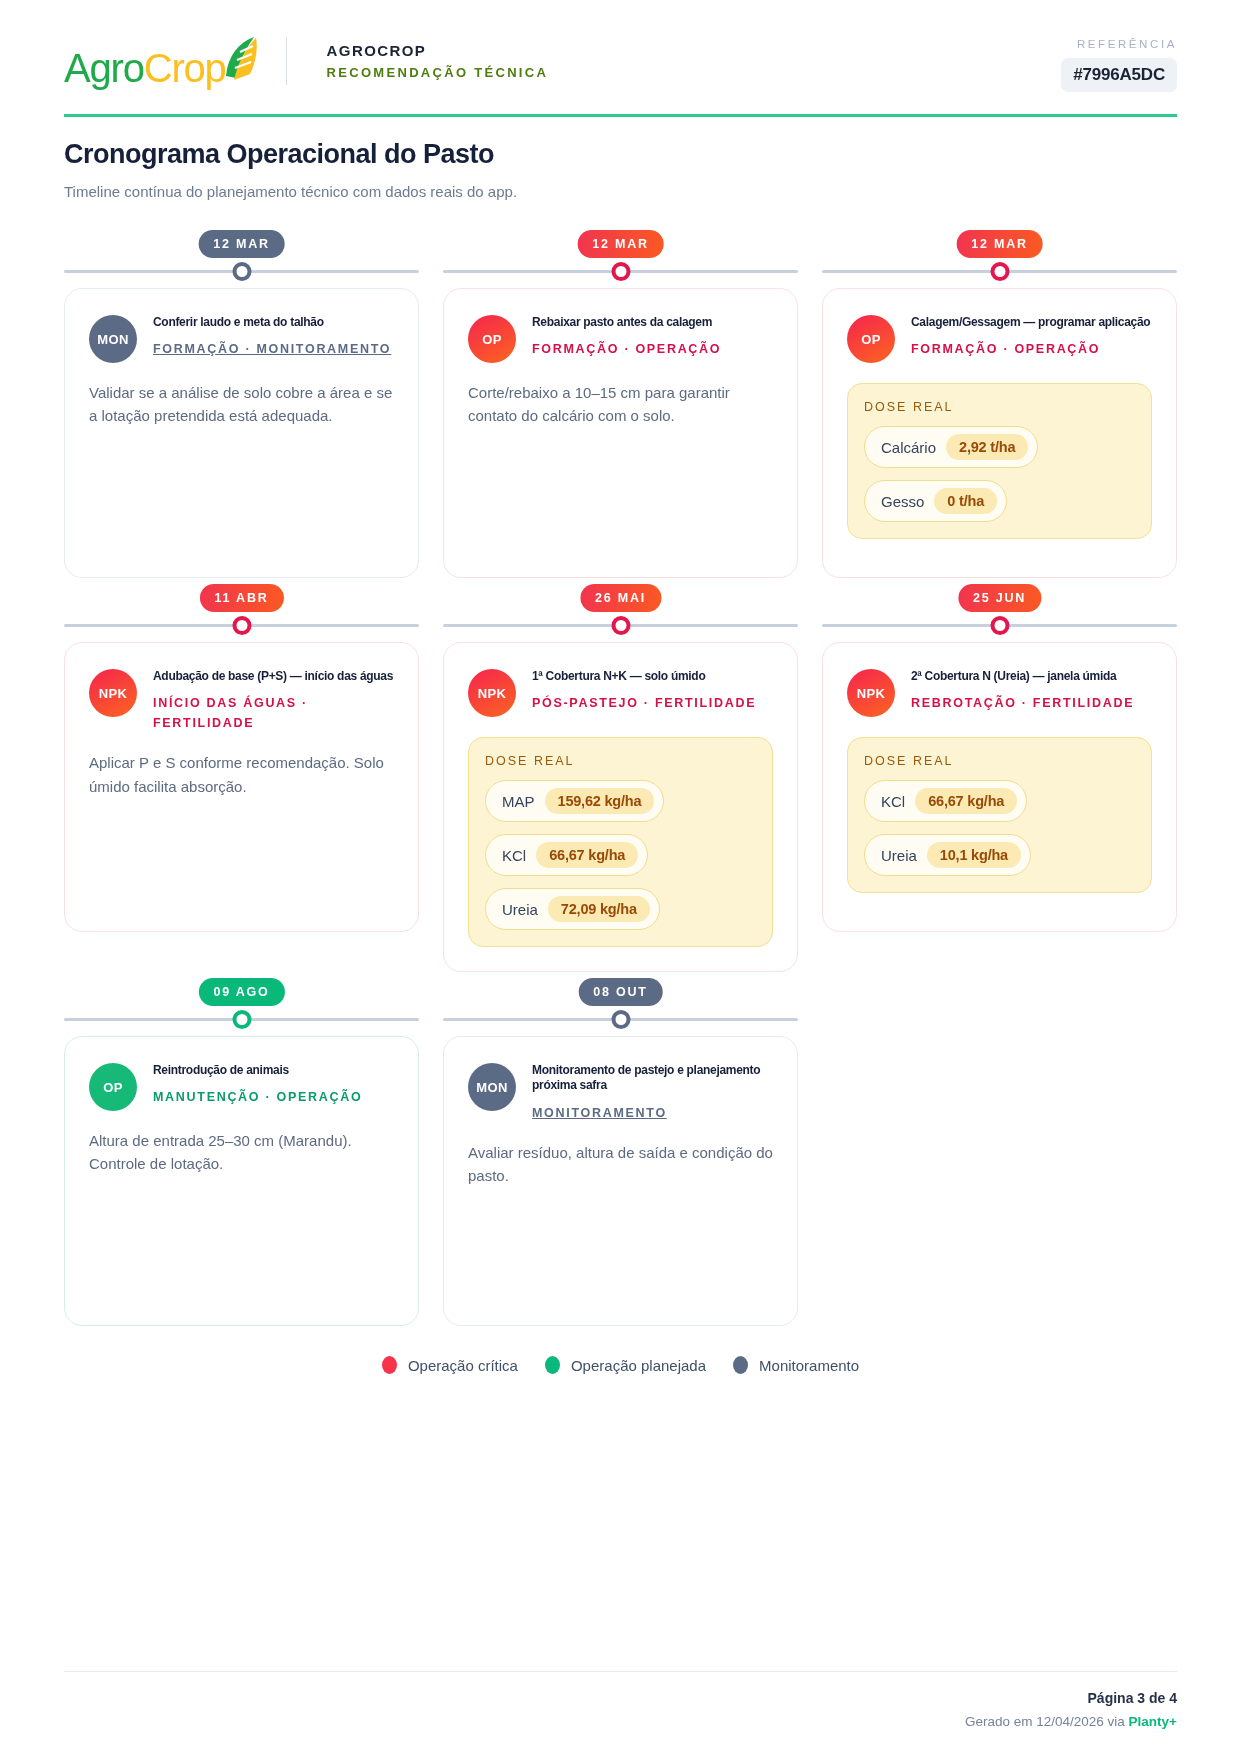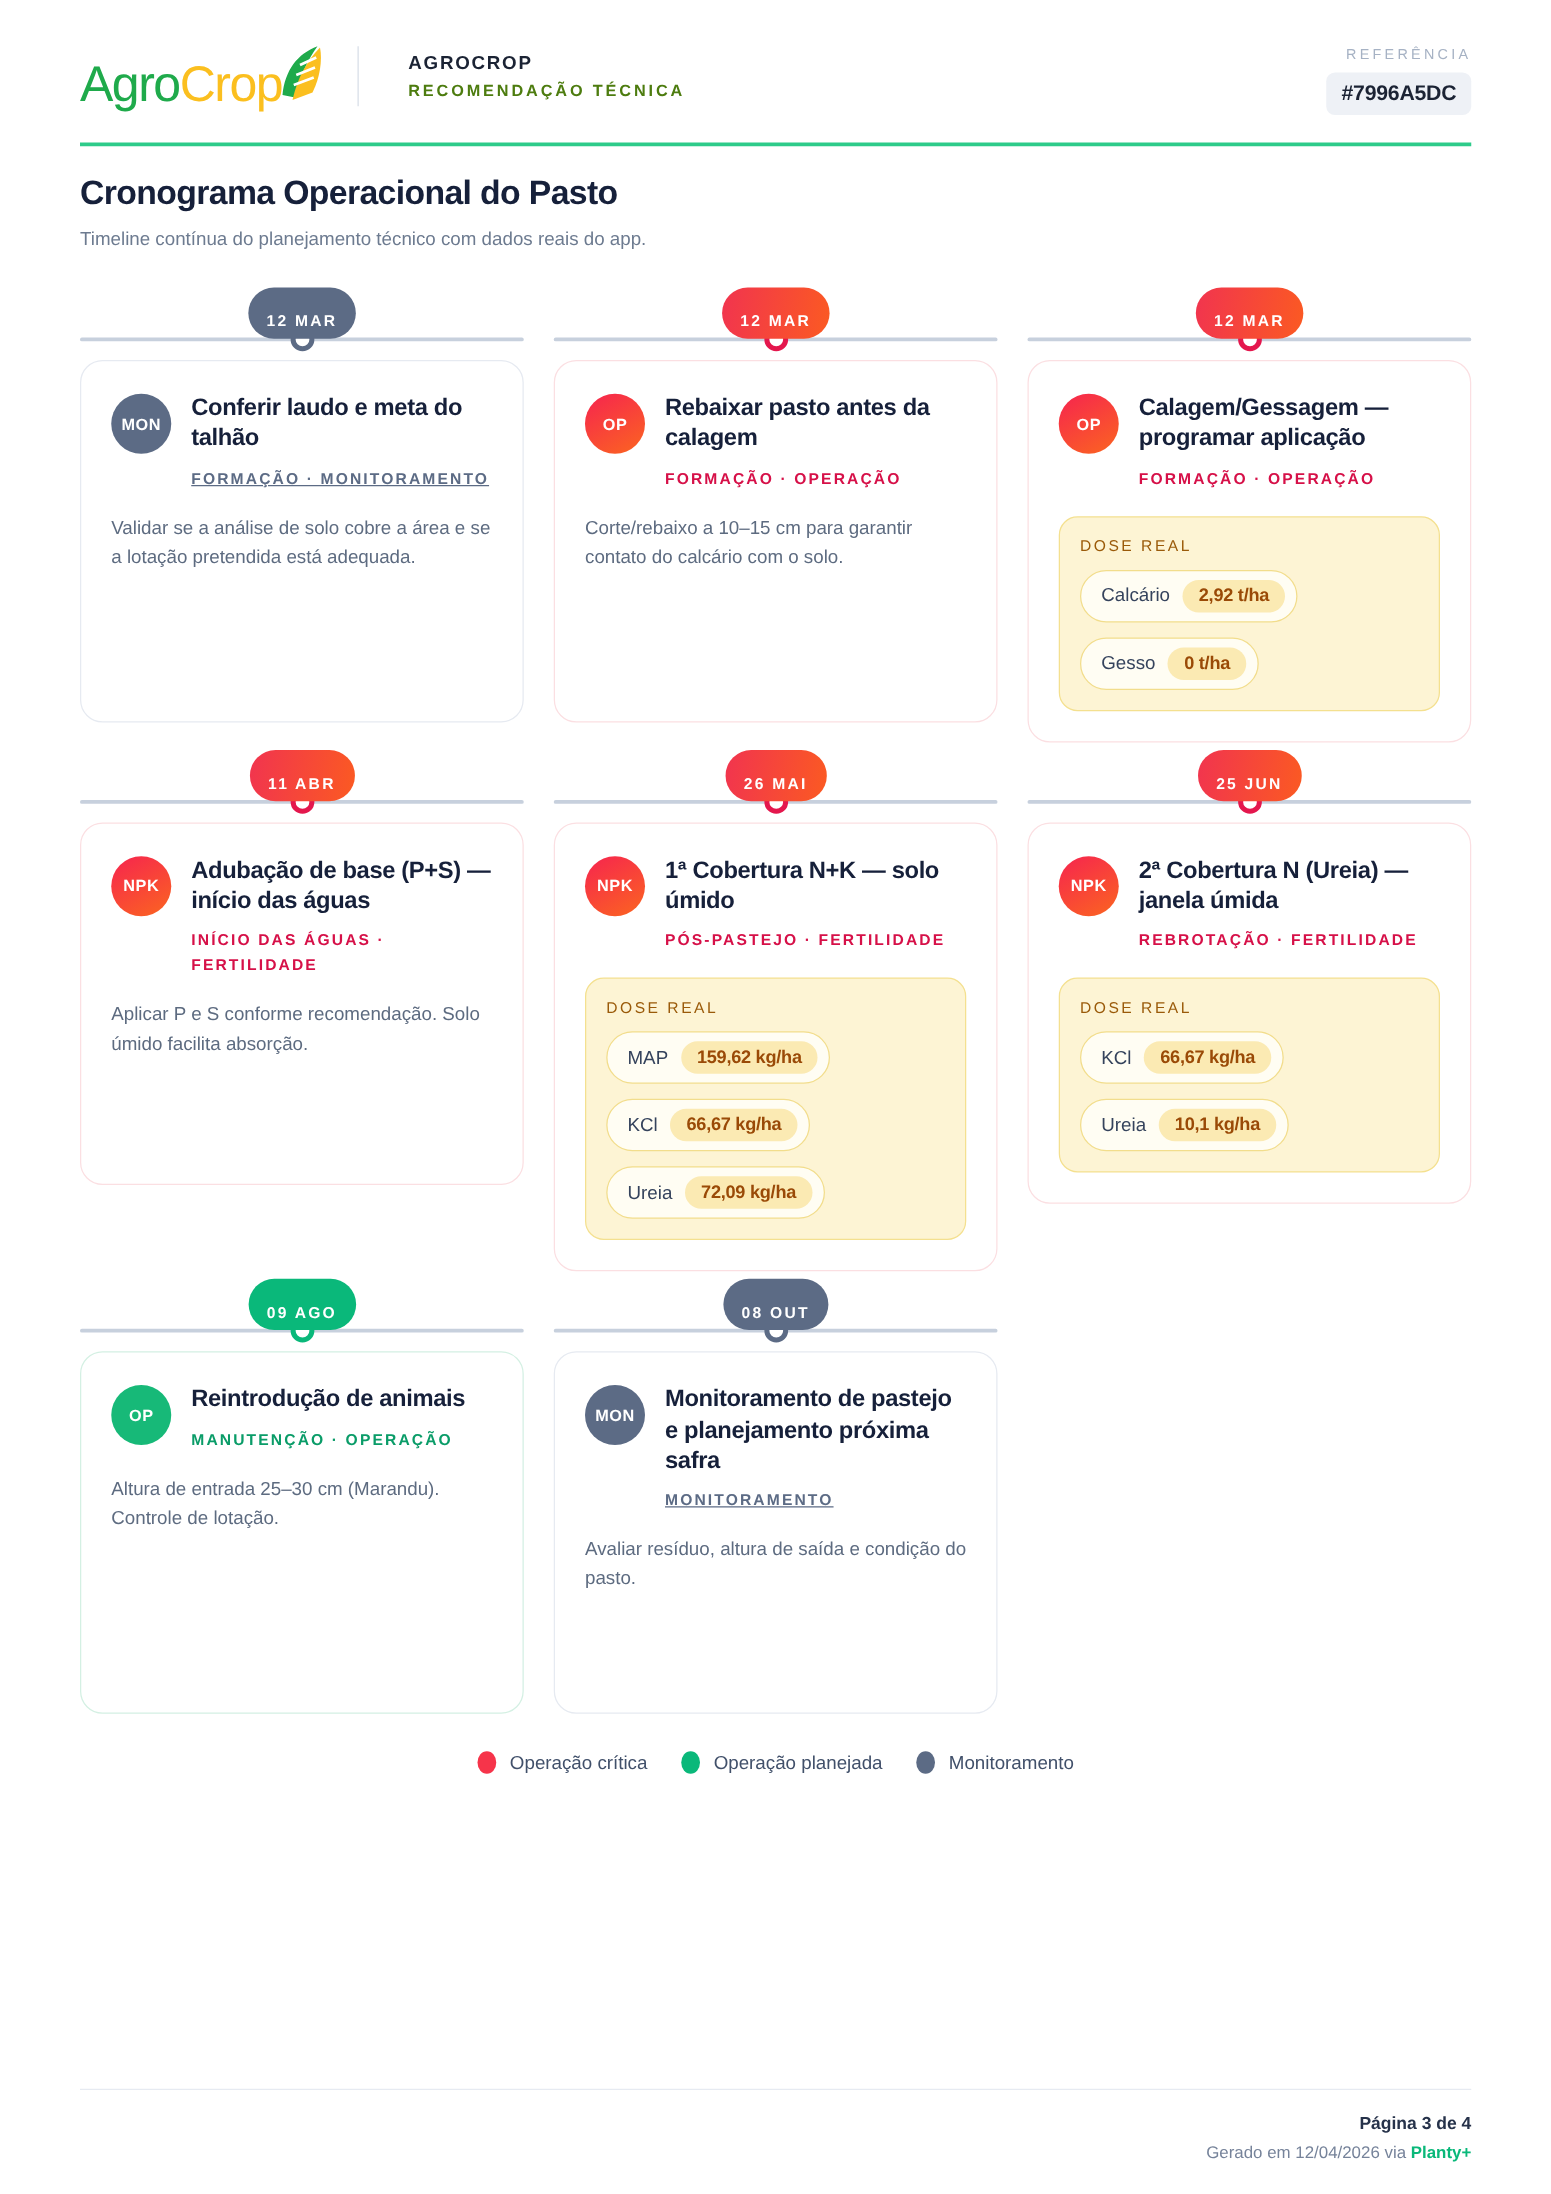--- a/index.html
+++ b/index.html
@@ -95,21 +95,21 @@
 
   .rail-row {
     position: relative;
     height: 64px;
   }
   .date-pill {
     position: absolute;
     left: 50%;
     transform: translateX(-50%);
     top: 6px;
-    padding: 20px 15px 7px 15px;
+    padding: 7px 15px 7px 15px;
     border-radius: 999px;
     font-size: 12.5px;
     font-weight: bold;
     letter-spacing: 1.8px;
     color: #ffffff;
     white-space: nowrap;
     z-index: 3;
   }
   .rail-line {
     position: absolute;
@@ -160,21 +160,21 @@
     border-radius: 50%;
     display: flex; align-items: center; justify-content: center;
     color: #fff; font-size: 13px; font-weight: bold; letter-spacing: 0.4px;
   }
   .badge-crit { background: linear-gradient(150deg,#f6244f 0%, #fb6520 100%); }
   .badge-plan { background: #17b978; }
   .badge-mon  { background: #5c6b85; }
 
   .head-text { flex: 1 1 auto; min-width: 0; }
   .card-title {
-    font-size: 19px; font-weight: bold; line-height: 1.28;
+    font-size: 12px; font-weight: bold; line-height: 1.28;
     letter-spacing: -0.3px; color: #16203a;
   }
   .card-tags {
     margin-top: 9px;
     font-size: 12.5px; font-weight: bold; letter-spacing: 1.7px;
     line-height: 1.6;
   }
   .tags-crit { color: #d61048; }
   .tags-plan { color: #0a9c68; }
   .tags-mon  { color: #5c6b85; text-decoration: underline; }

